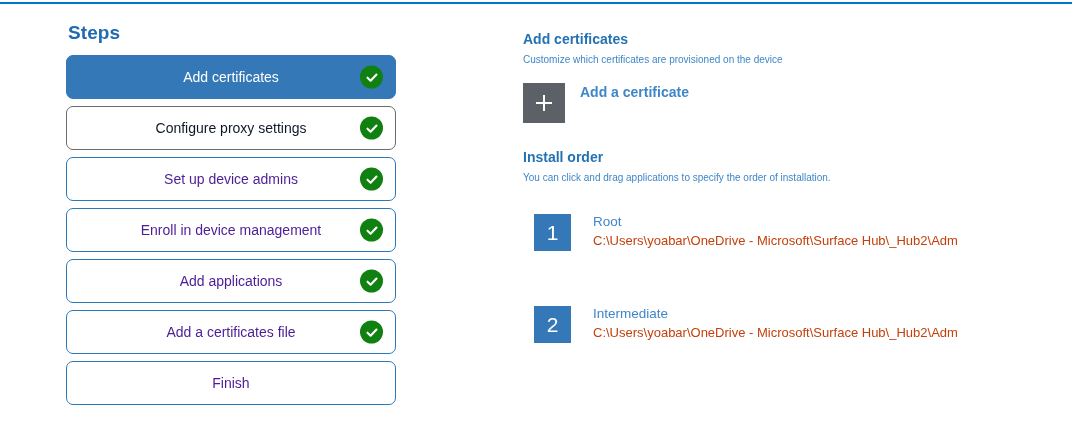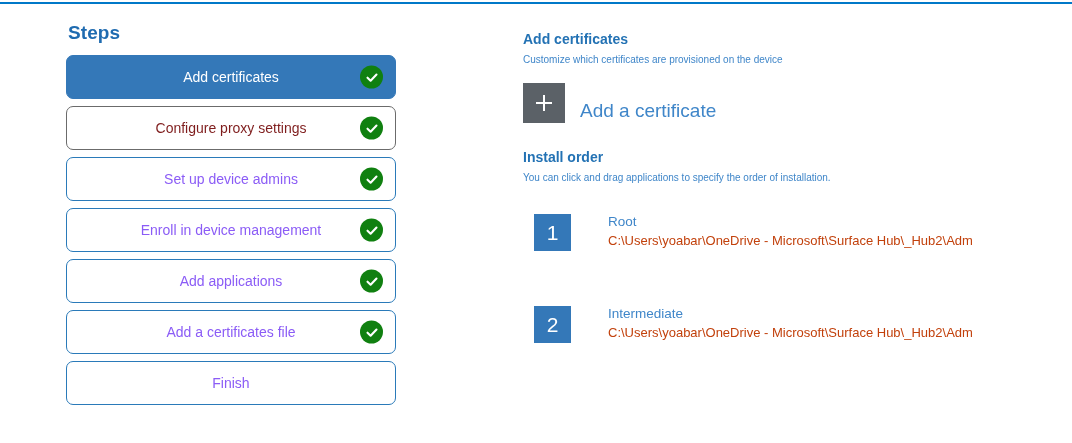--- a/index.html
+++ b/index.html
@@ -53,38 +53,38 @@
   }
   .step-btn {
     position: relative;
     box-sizing: border-box;
     width: 330px;
     height: 44px;
     margin-bottom: 7px;
     border-radius: 7px;
     border: 1px solid #2a7ab9;
     background: #ffffff;
-    color: #8b5cf6;
+    color: #4c1d95;
     font-size: 14px;
     font-family: "Liberation Sans", sans-serif;
     display: flex;
     align-items: center;
     justify-content: center;
     cursor: pointer;
     outline: none;
     padding: 0;
   }
   .step-btn.active {
     background: #3478b8;
     border-color: #3478b8;
     color: #ffffff;
   }
   .step-btn.muted {
     border-color: #6b6b6b;
-    color: #7f1d1d;
+    color: #0f172a;
   }
   .step-label {
     display: block;
     text-align: center;
     pointer-events: none;
   }
   .step-check {
     position: absolute;
     right: 12px;
     top: 50%;
@@ -135,25 +135,26 @@
     align-items: center;
     justify-content: center;
     cursor: pointer;
     flex: 0 0 auto;
     border: none;
     padding: 0;
   }
   .plus-button svg { display: block; }
   .add-cert-label {
     margin-left: 15px;
-    margin-top: 19px;
-    font-size: 19px;
+    margin-top: 0;
+    font-size: 14px;
     color: #3f86c9;
     cursor: pointer;
     line-height: 18px;
+    font-weight: bold;
   }
 
   
   .install-order {
     margin-top: 25px;
   }
   .order-list {
     margin-top: 27px;
   }
   .order-item {
@@ -170,21 +171,21 @@
     height: 37px;
     background: #3478b8;
     color: #ffffff;
     font-size: 21px;
     display: flex;
     align-items: center;
     justify-content: center;
     line-height: 1;
   }
   .order-text {
-    margin-left: 37px;
+    margin-left: 22px;
     margin-top: -2px;
     min-width: 0;
     overflow: hidden;
   }
   .order-name {
     font-size: 13.5px;
     color: #3f86c9;
     line-height: 19px;
     white-space: nowrap;
   }

